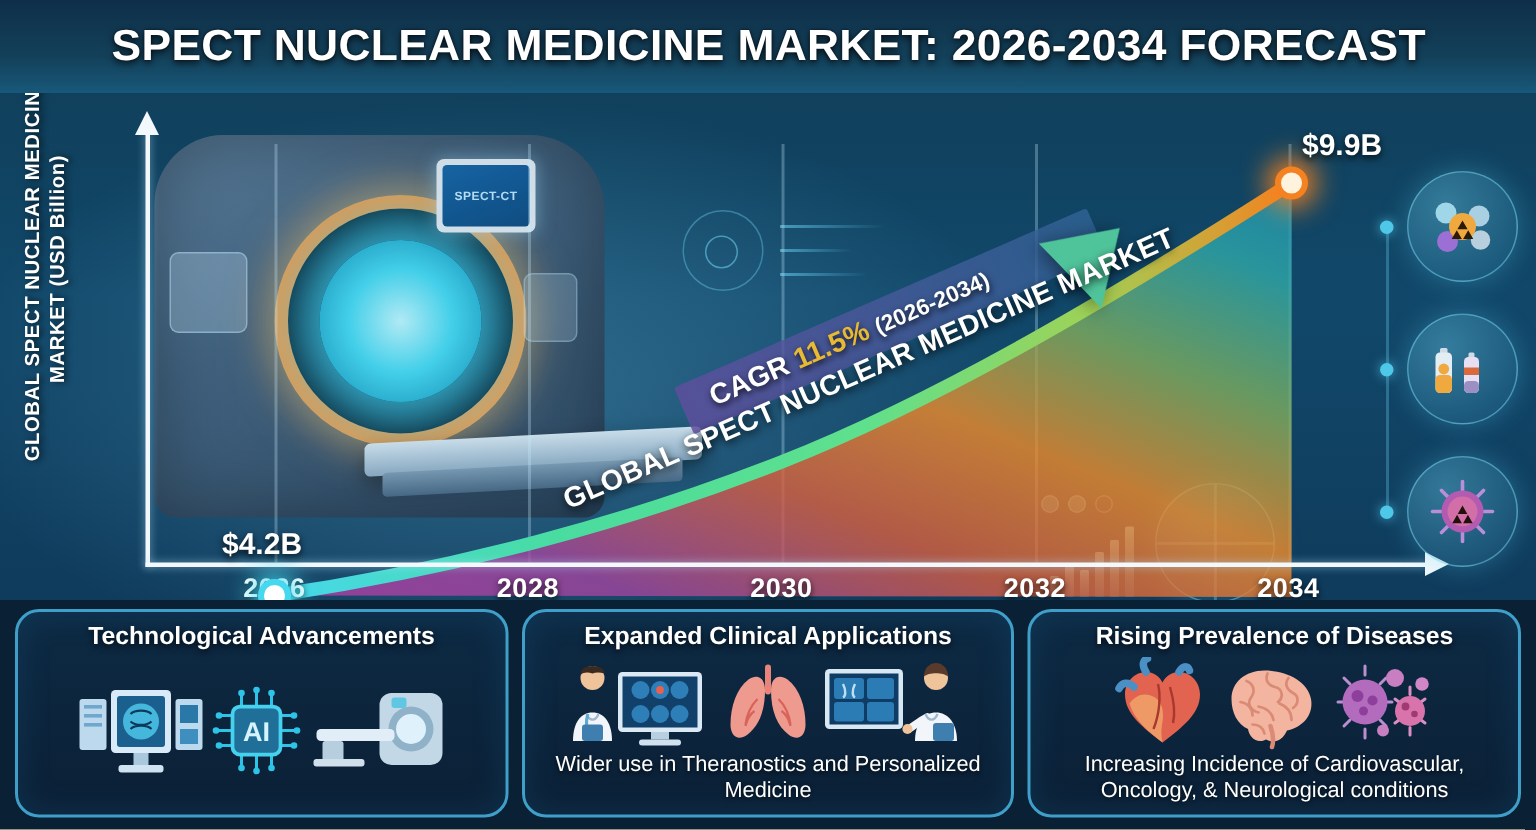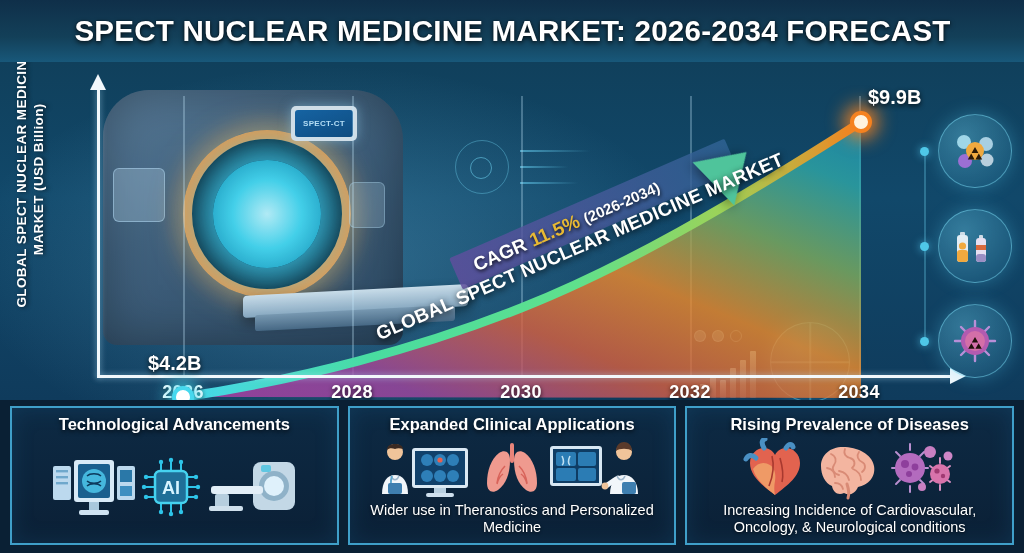--- a/index.html
+++ b/index.html
@@ -66,21 +66,21 @@
     border-radius:4px;
     transform:skewY(-3deg);
     box-shadow:0 6px 14px rgba(0,0,0,.4);
   }
   .scanner .table2 {
     position:absolute; left:160px; top:238px; width:200px; height:16px;
     background:linear-gradient(180deg,#7e9db5,#4a6a86);
     border-radius:3px; transform:skewY(-3deg);
   }
   .scanner .monitor {
-    position:absolute; left:196px; top:34px; width:66px; height:35px;
+    position:absolute; left:196px; top:34px; width:66px; height:49px;
     background:#dfeaf2; border-radius:5px; padding:4px;
     box-shadow:0 0 12px rgba(160,220,250,.5);
   }
   .scanner .monitor .screen {
     width:100%; height:100%;
     background:linear-gradient(160deg,#1666a8,#0e4c82);
     border-radius:3px; display:flex; align-items:center; justify-content:center;
   }
   .scanner .monitor .screen span {
     color:#bfe8ff; font-size:8px; font-weight:bold; letter-spacing:.3px;
@@ -264,21 +264,21 @@
     background:rgba(120,225,255,.28);
   }
 
   
   .cards {
     position:absolute; left:0; top:400px; width:1024px; height:153px;
     background:#0a2034;
     display:flex; gap:9px; padding:6px 10px 8px 10px;
   }
   .card {
-    flex:1; border:2px solid #3f9fc9; border-radius:0;
+    flex:1; border:2px solid #3f9fc9; border-radius:16px;
     background:linear-gradient(180deg,#0d2a44,#0b2036);
     display:flex; flex-direction:column; align-items:center;
     padding:7px 6px 6px 6px;
     box-shadow:inset 0 0 22px rgba(30,110,160,.22);
   }
   .card-title {
     color:#ffffff; font-size:16.5px; font-weight:bold; text-align:center;
     text-shadow:0 2px 4px rgba(0,0,0,.7);
     margin-bottom:2px; white-space:nowrap;
   }

